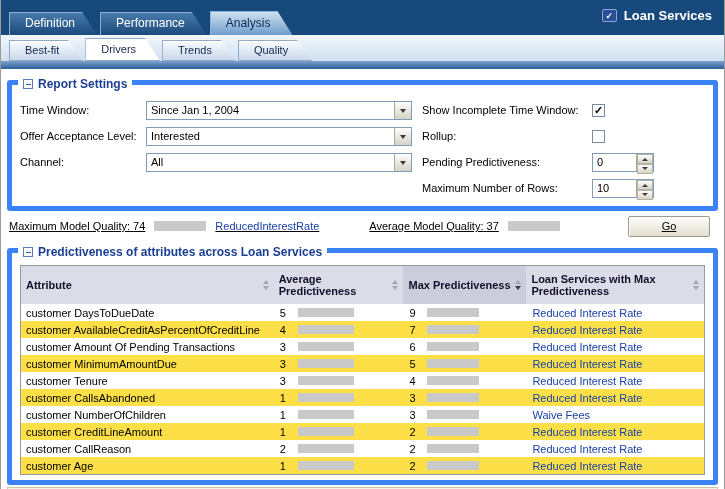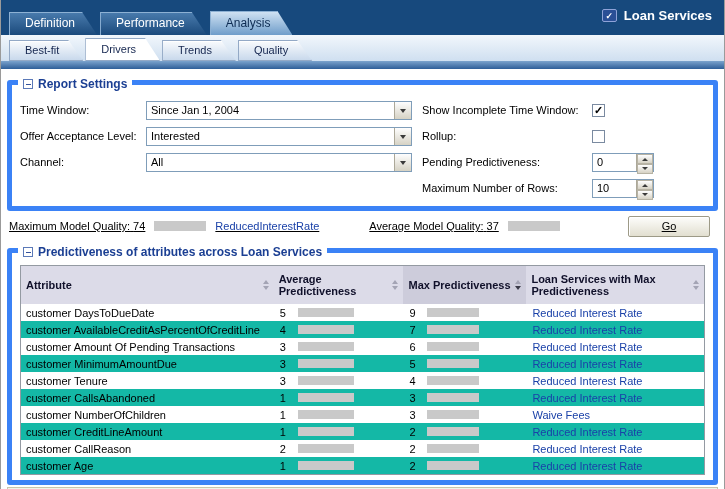--- a/index.html
+++ b/index.html
@@ -75,21 +75,21 @@
   .thead { display:flex; background:#dcdbe8; }
   .th { height:38px; padding:2px 5px; font-weight:bold; font-size:11px; color:#10102a;
         display:flex; align-items:center; justify-content:space-between; cursor:pointer; }
   .th.sorted { background:#cdccdb; }
   .c-attr { width:37%; } .c-avg { width:19%; } .c-max { width:18%; } .c-svc { width:26%; }
   .sort { display:flex; flex-direction:column; align-items:center; gap:2px; margin-left:4px; }
   .tri-up { width:0; height:0; border-left:3px solid transparent; border-right:3px solid transparent; border-bottom:4px solid #a3a3b4; }
   .tri-down { width:0; height:0; border-left:3px solid transparent; border-right:3px solid transparent; border-top:4px solid #a3a3b4; }
   .sorted .tri-down { border-top-color:#3a3a48; }
   .trow { display:flex; height:17px; align-items:center; font-size:11px; color:#000; background:#fff; }
-  .trow.alt { background:#14b8a6; }
+  .trow.alt { background:#fde047; }
   .cell-attr { width:37%; padding:0 5px; white-space:nowrap; overflow:hidden; }
   .cell-avg, .cell-max { display:flex; align-items:center; }
   .cell-avg { width:19%; } .cell-max { width:18%; }
   .num { width:24px; padding-left:6px; }
   .rbar { height:9px; background:#c9c9c9; }
   .rbar.avg { width:56px; } .rbar.max { width:52px; }
   .rfill { height:100%; background:#0e8aab; min-width:2px; }
   .cell-svc { width:26%; padding:0 6px; white-space:nowrap; overflow:hidden; }
   .svc-link { color:#1a41a8; cursor:pointer; }
 

